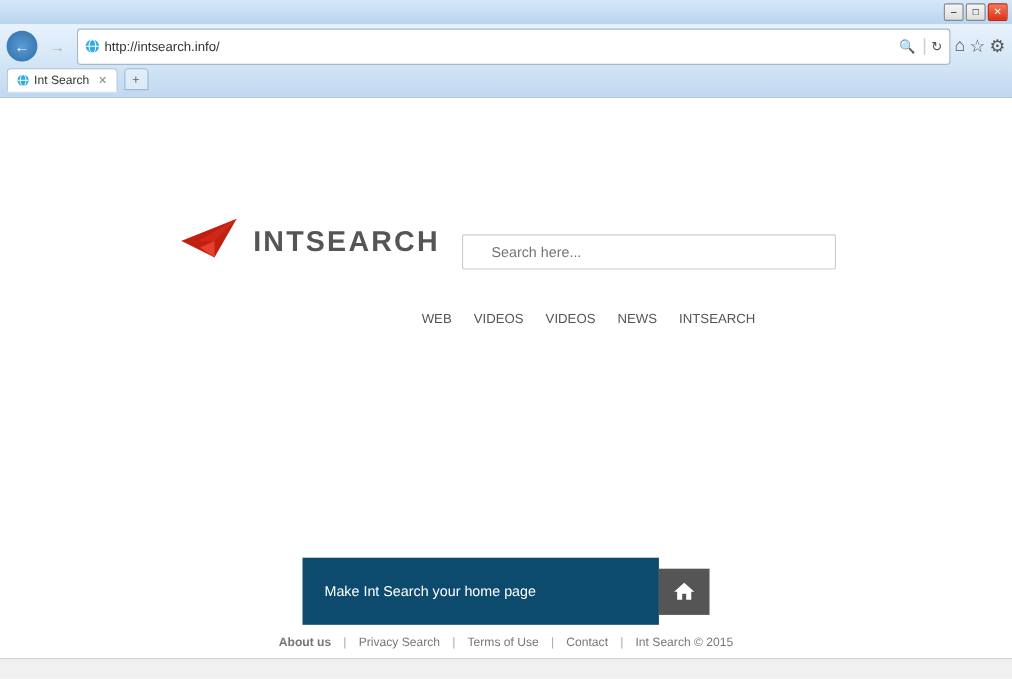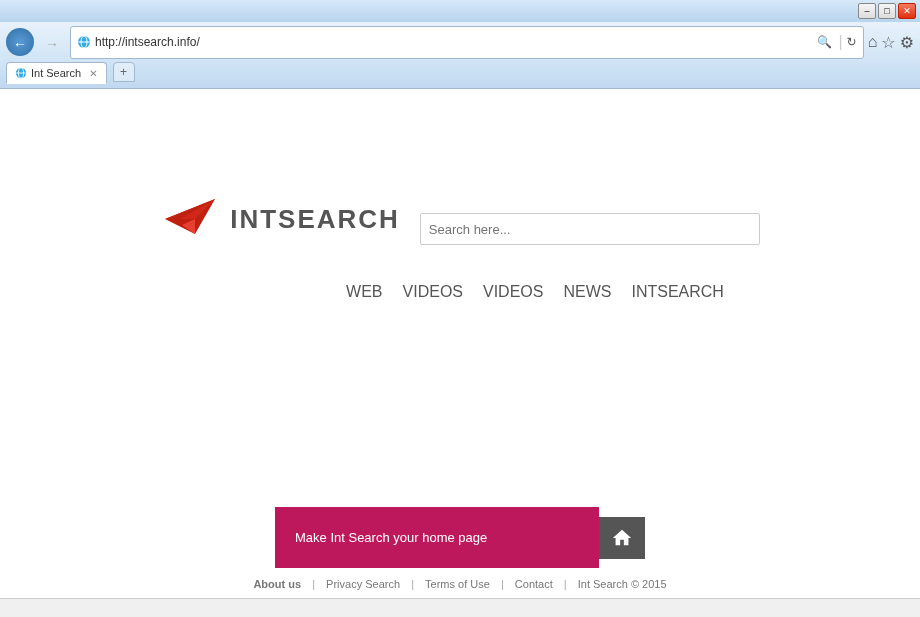--- a/index.html
+++ b/index.html
@@ -199,53 +199,53 @@
       display: flex;
       align-items: center;
       margin-left: 20px;
     }
 
     .search-box {
       width: 340px;
       height: 32px;
       border: 1px solid #ccc;
       border-radius: 2px;
-      padding: 0 8px;
+      padding: 0 26px;
       font-size: 13px;
       color: #999;
       outline: none;
     }
 
     .search-nav-links {
       display: flex;
       gap: 20px;
       margin-top: 14px;
       margin-left: 150px;
     }
 
     .search-nav-link {
-      font-size: 16px;
+      font-size: 12px;
       color: #555;
       text-decoration: none;
       cursor: pointer;
       font-family: Arial, sans-serif;
     }
 
     .homepage-banner {
       position: absolute;
       bottom: 30px;
       left: 50%;
       transform: translateX(-50%);
       display: flex;
       align-items: center;
       width: 370px;
     }
 
     .banner-text-area {
-      background: #be185d;
+      background: #0c4a6e;
       color: white;
       font-size: 13px;
       padding: 23px 20px;
       flex: 1;
       cursor: pointer;
     }
 
     .banner-icon-area {
       background: #555;
       width: 46px;

